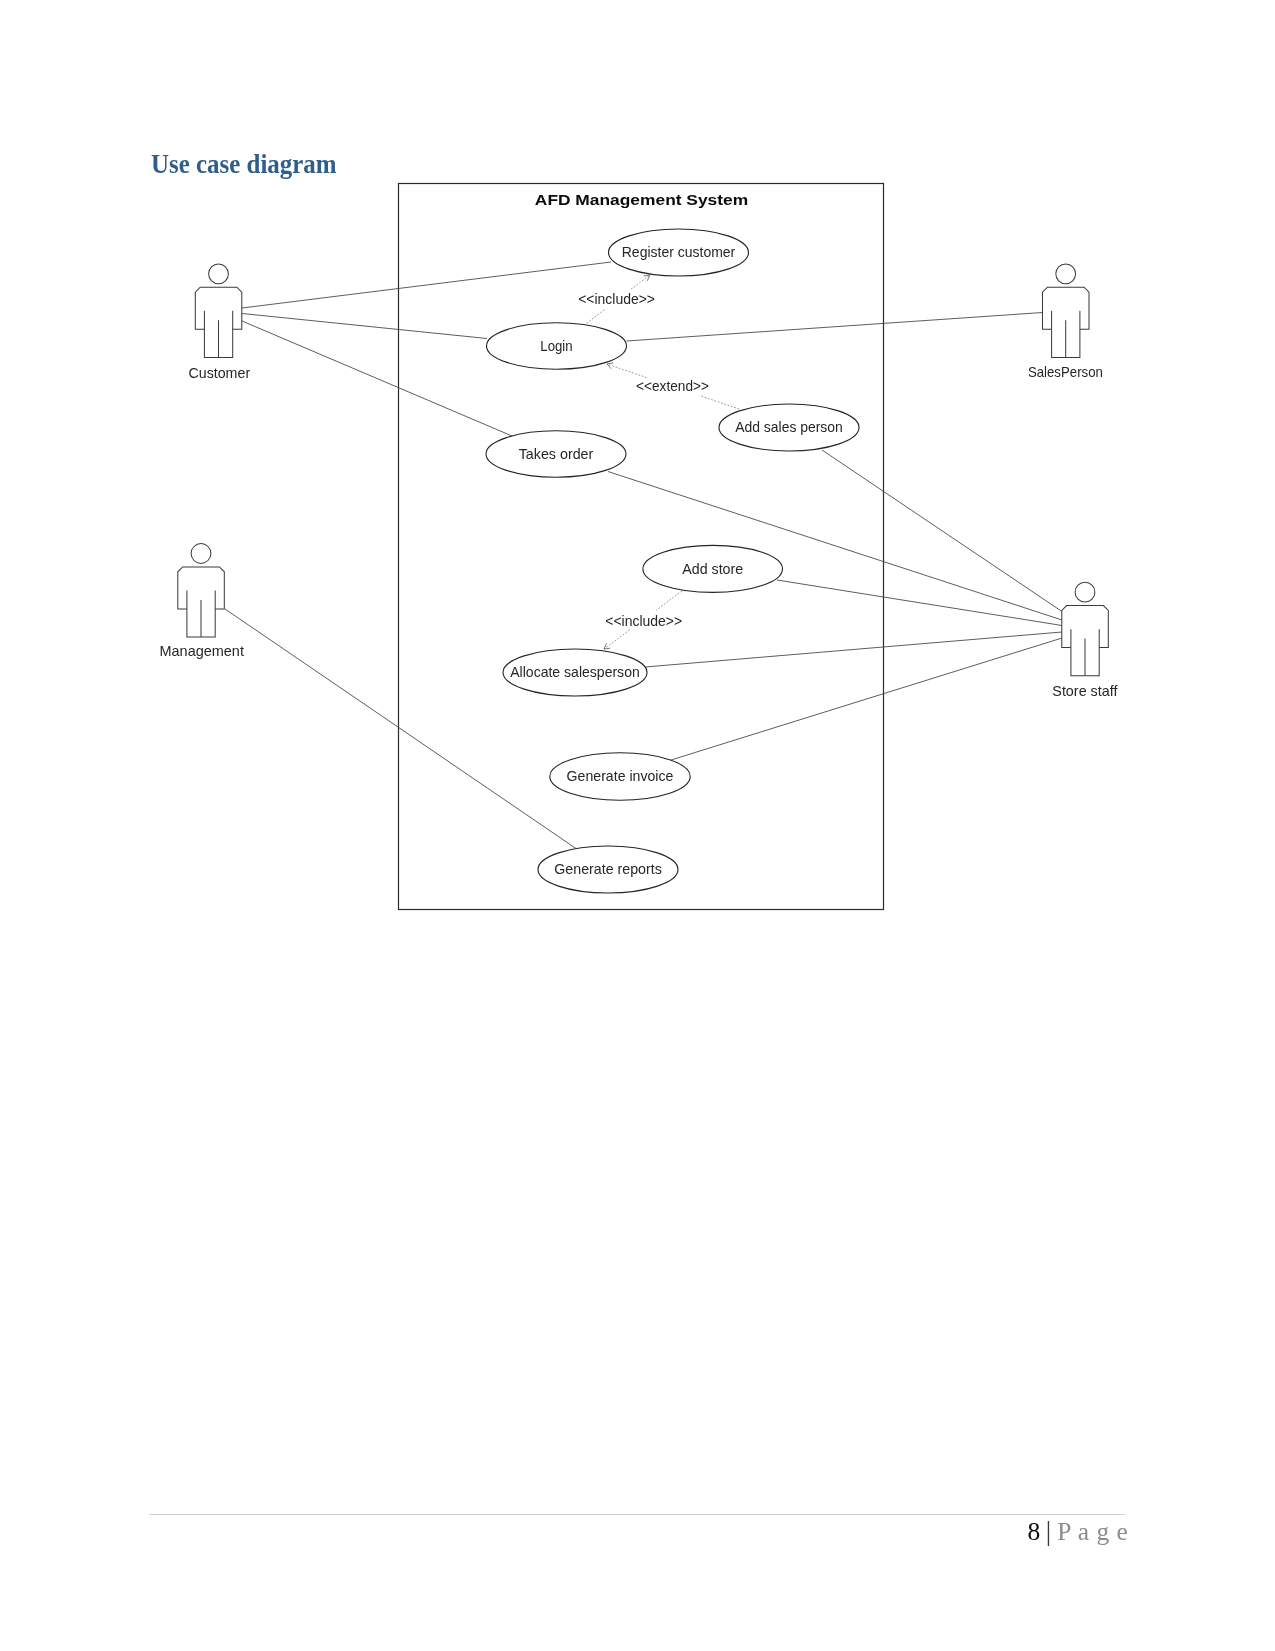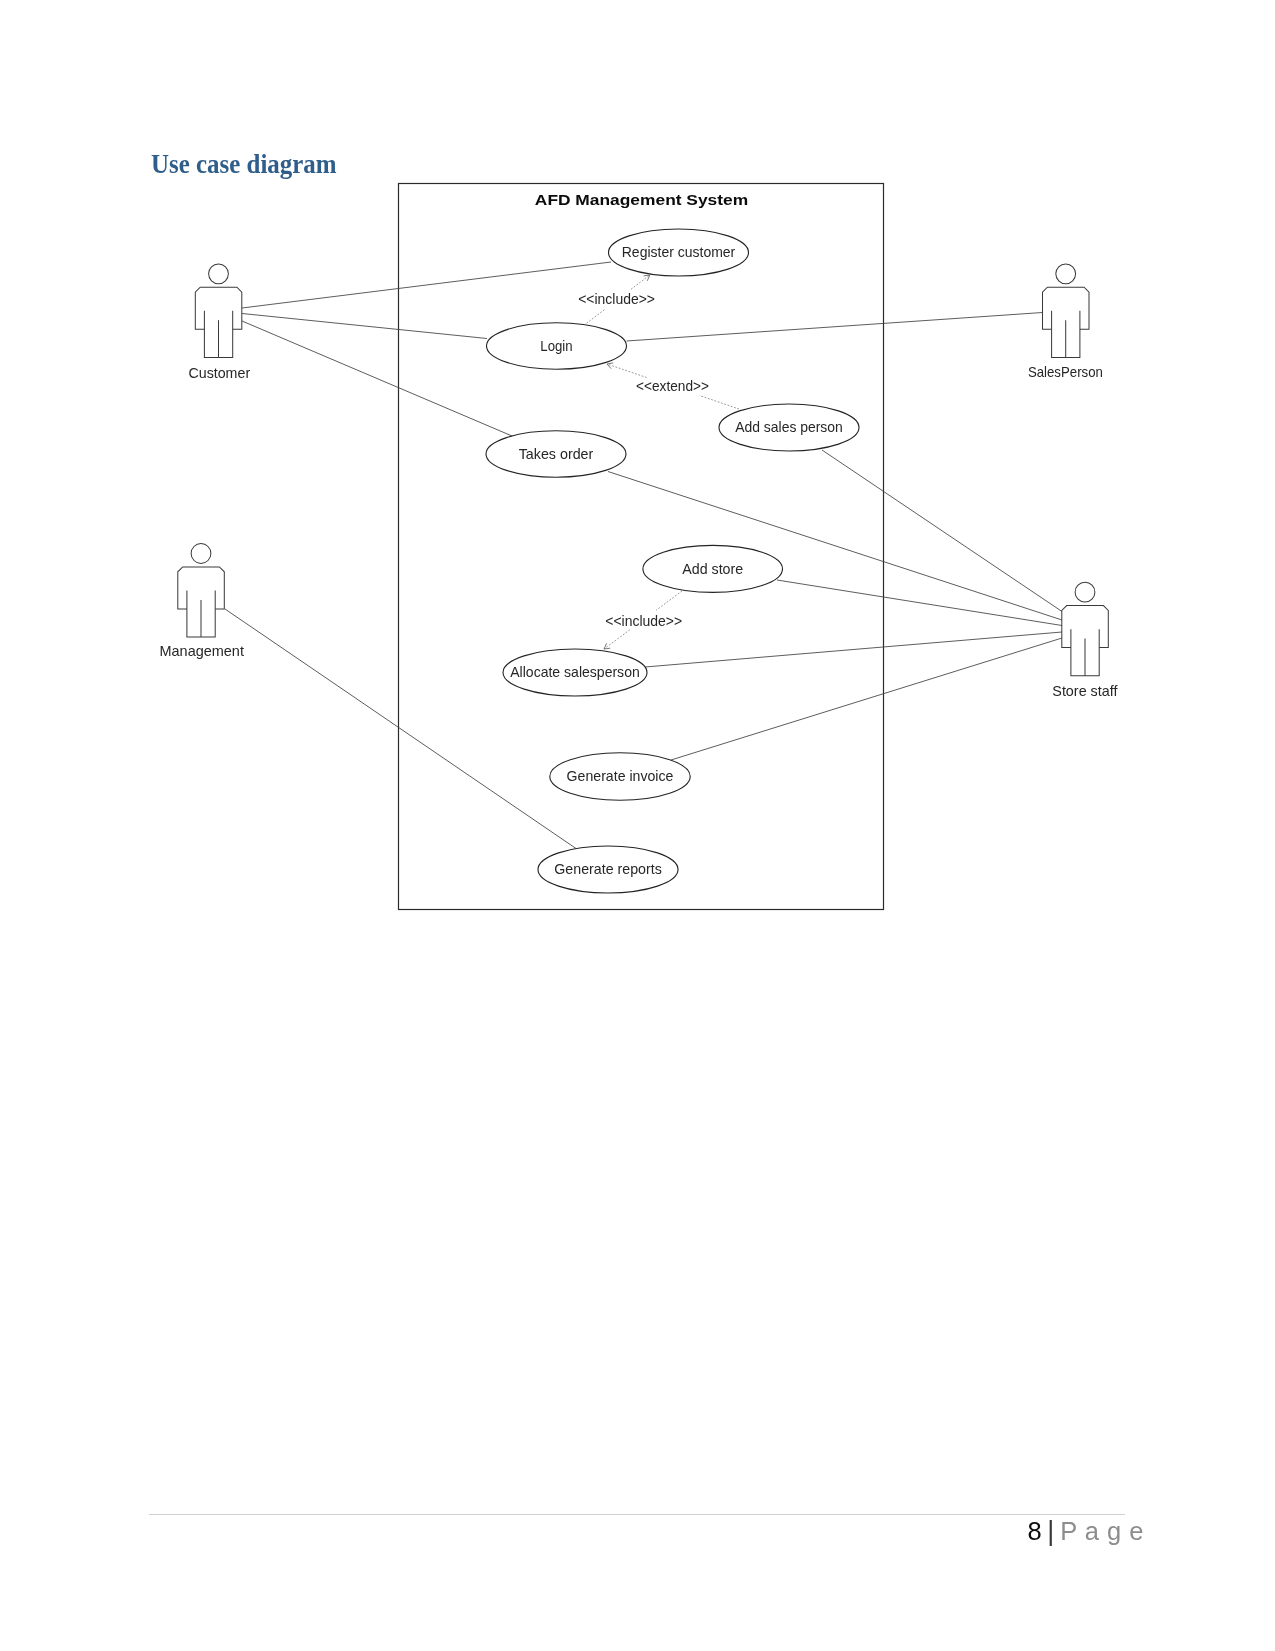--- a/index.html
+++ b/index.html
@@ -14,21 +14,21 @@
   svg .ink{fill:none;stroke:#3a3a3a;stroke-width:1.02;}
   svg .ink-box{fill:none;stroke:#2a2a2a;stroke-width:1.2;}
   svg .ink-uc{fill:none;stroke:#242424;stroke-width:1.12;}
   svg .assoc{fill:none;stroke:#404040;stroke-width:0.85;}
   svg .arrow{fill:none;stroke:#5e5e5e;stroke-width:0.85;}
   svg .dashed{fill:none;stroke:#858585;stroke-width:0.85;stroke-dasharray:1.8 1.65;}
   svg text{font-family:"Liberation Sans",sans-serif;fill:#262626;}
   svg .system-title{font-size:15.5px;font-weight:bold;fill:#0b0b0b;}
   svg .uc-label,svg .actor-label,svg .dep-label{font-size:14.1px;}
   .footer-rule{position:absolute;left:149px;top:1514px;width:975.5px;height:1px;background:#d0d0d0;}
-  .footer{position:absolute;left:1027.5px;top:1518px;font-family:Liberation Sans, sans-serif;
+  .footer{position:absolute;left:1027.5px;top:1518px;font-family:Liberation Serif, serif;
           font-size:25.5px;line-height:1;white-space:nowrap;}
   .footer .num{color:#0d0d0d;}
   .footer .sep{color:#3a3a3a;margin:0 6px 0 5.5px;font-size:27px;}
   .footer .pg{color:#8d8d8d;white-space:pre;letter-spacing:0.5px;}
 </style>
 </head>
 <body>
 
 <div class="page">
 

